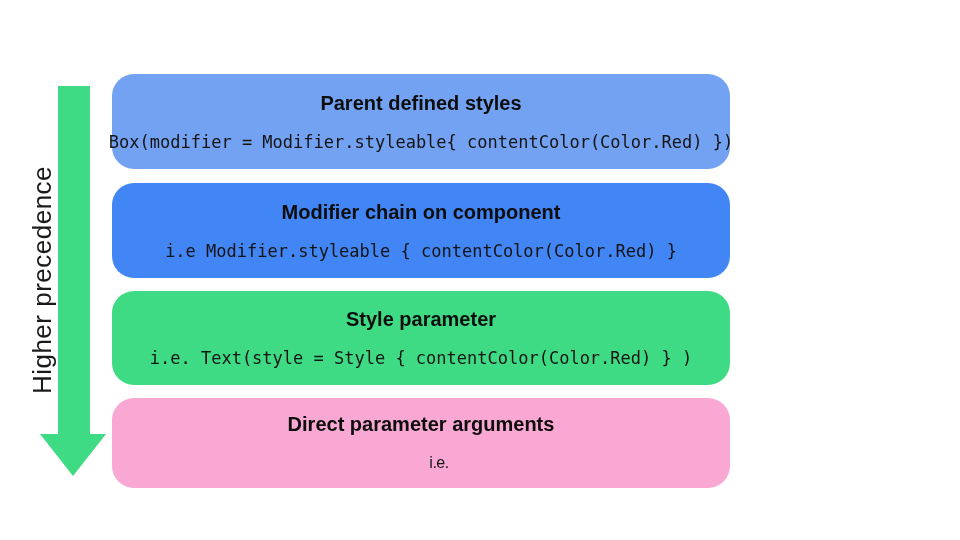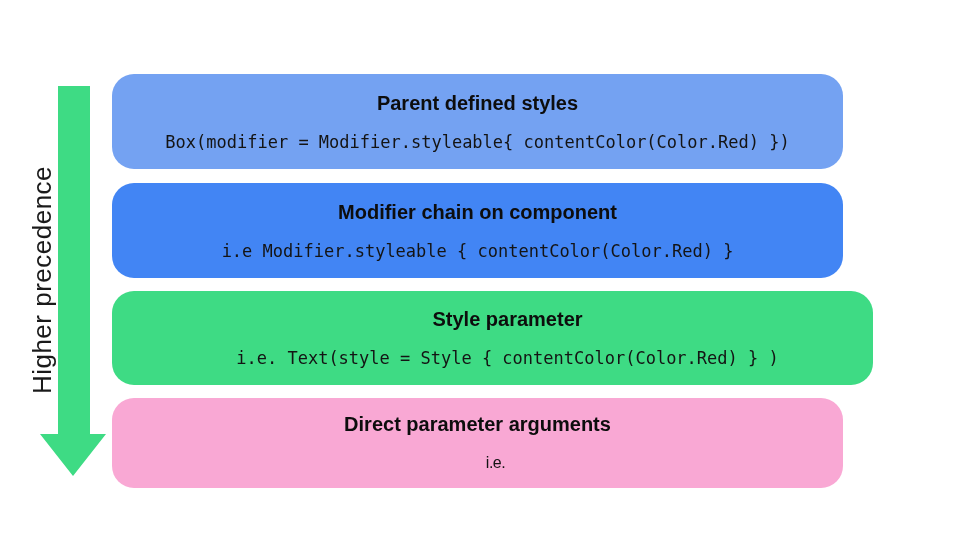--- a/index.html
+++ b/index.html
@@ -33,21 +33,21 @@
   .arrow-svg {
     position: absolute;
     left: 40px;
     top: 86px;
     width: 66px;
     height: 390px;
   }
   .box {
     position: absolute;
     left: 112px;
-    width: 731px;
+    width: 618px;
     border-radius: 22px;
     display: flex;
     flex-direction: column;
     align-items: center;
     justify-content: center;
     gap: 15px;
   }
   .box-1 { top: 74px;  height: 95px; }
   .box-2 { top: 183px; height: 95px; }
   .box-3 { top: 291px; height: 94px; }
@@ -98,21 +98,21 @@
   </div>
 
   <div class="box box-2" style="background-color: rgb(66, 133, 244); border-radius: 22px;">
     <div class="box-title">Modifier chain on component</div>
     <div class="box-code">
 
       <span>i.e Modifier.styleable { contentColor(Color.Red) }</span>
     </div>
   </div>
 
-  <div class="box box-3" style="background-color: rgb(62, 219, 132); padding-left: 30px;">
+  <div class="box box-3" style="background-color: rgb(62, 219, 132);">
     <div class="box-title">Style parameter</div>
     <div class="box-code">
 
       <span>i.e. Text(style = Style { contentColor(Color.Red) } )</span>
     </div>
   </div>
 
   <div class="box box-4" style="background-color: #f9a8d4;">
     <div class="box-title">Direct parameter arguments</div>
     <div class="box-code">

